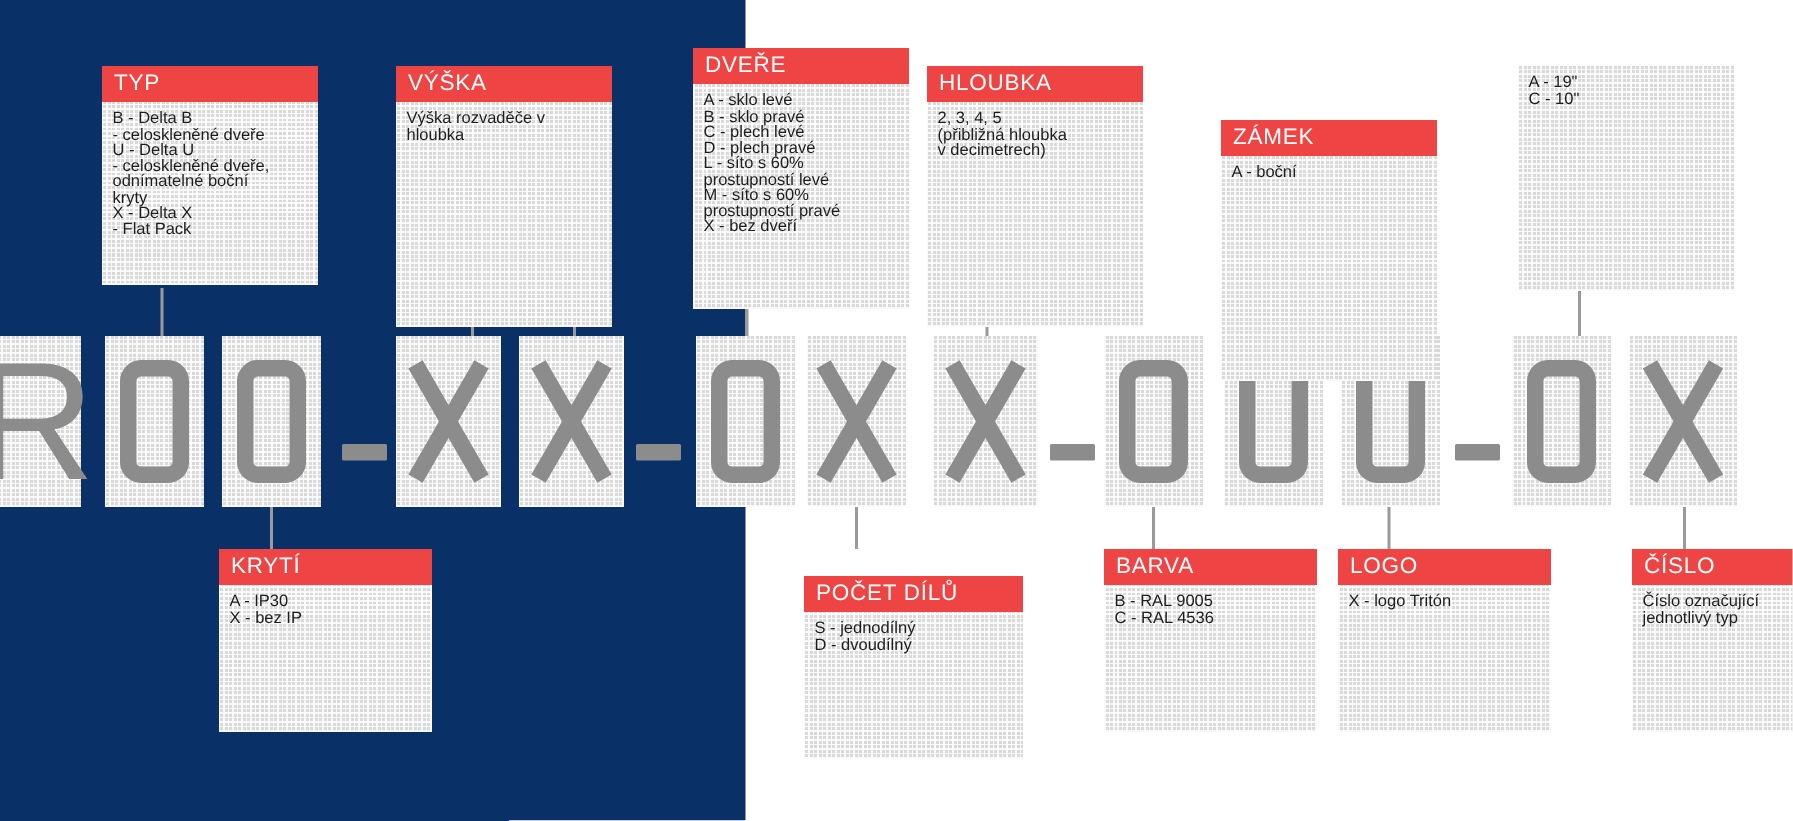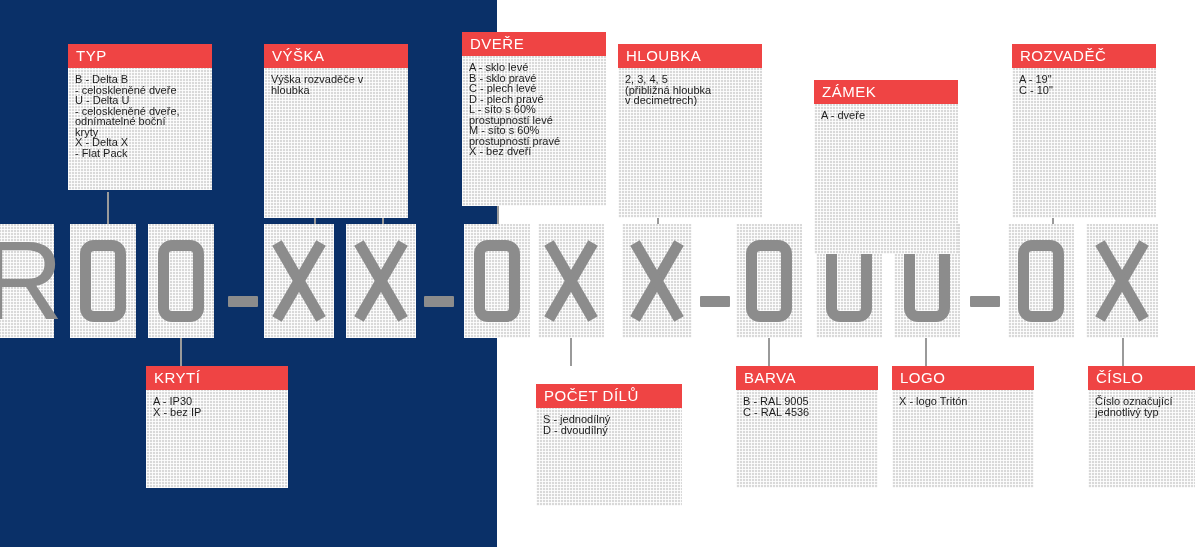--- a/index.html
+++ b/index.html
@@ -199,25 +199,24 @@
 
   <div class="card" style="left:618px;top:44px;width:144px;">
     <div class="card-head">HLOUBKA</div>
     <div class="card-body" style="height:150px;">2, 3, 4, 5
 (přibližná hloubka
 v decimetrech)</div>
   </div>
 
   <div class="card" style="left:814px;top:44px;width:144px;margin-top:36px;">
     <div class="card-head">ZÁMEK</div>
-    <div class="card-body" style="height:150px;">A  -  dveře</div>
+    <div class="card-body" style="height:150px;">A  -  boční</div>
   </div>
 
   <div class="card" style="left:1012px;top:44px;width:144px;">
-    <div class="card-head">ROZVADĚČ</div>
     <div class="card-body" style="height:150px;">A  -  19"
 C  -  10"</div>
   </div>
 
   <div class="card" style="left:146px;top:366px;width:142px;">
     <div class="card-head">KRYTÍ</div>
     <div class="card-body" style="height:98px;">A  -  IP30
 X  -  bez IP</div>
   </div>
 

